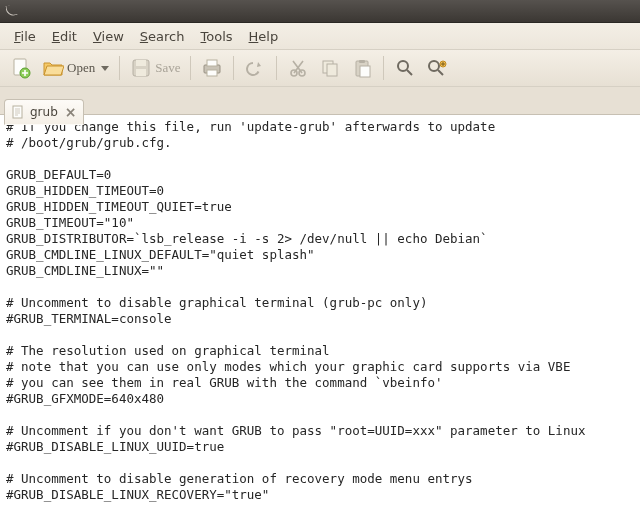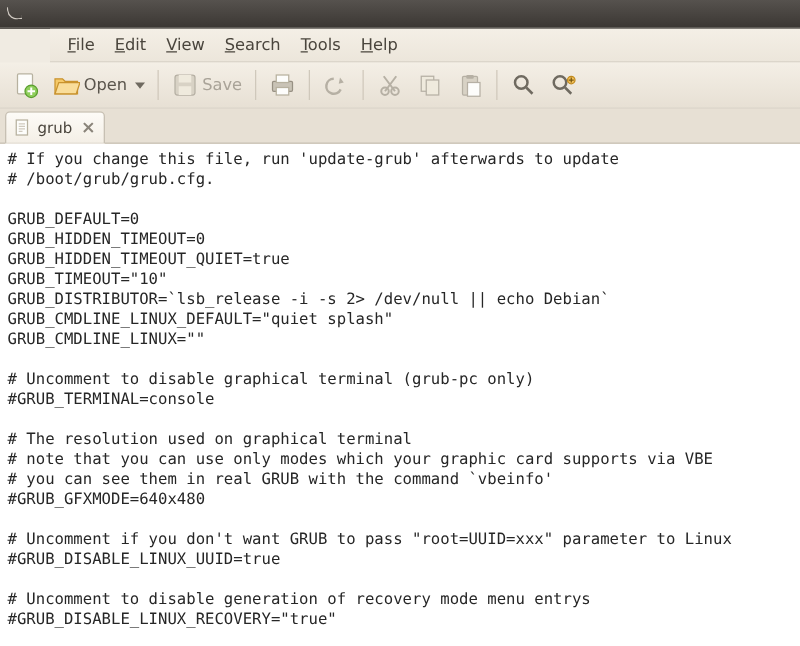--- a/index.html
+++ b/index.html
@@ -32,21 +32,20 @@
     transform: rotate(-8deg);
     margin-bottom: 2px;
   }
   .menubar {
     height: 26px;
     background: linear-gradient(to bottom, #f4efe6 0%, #ece6db 100%);
     display: flex;
     align-items: center;
     padding: 0 6px;
     border-bottom: 1px solid #d6d0c4;
-    margin-left: 40px;
   }
   .menubar .menu-item {
     padding: 3px 8px;
     color: #4a453d;
     cursor: default;
   }
   .menubar .menu-item .mn {
     text-decoration: underline;
   }
   .toolbar {
@@ -60,20 +59,21 @@
   }
   .tool-btn {
     display: inline-flex;
     align-items: center;
     height: 28px;
     padding: 0 4px;
     border-radius: 3px;
     color: #5a554c;
     gap: 3px;
     cursor: default;
+    font-family: Liberation Serif, serif;
   }
   .tool-btn.disabled { color: #a9a398; }
   .tool-btn .ic { width: 22px; height: 22px; display:inline-flex; align-items:center; justify-content:center; }
   .tool-sep {
     width: 1px;
     height: 24px;
     background: #cfc8bb;
     margin: 0 4px;
   }
   .caret {
@@ -99,21 +99,21 @@
     height: 24px;
     background: linear-gradient(to bottom, #fdfbf7 0%, #f4efe6 100%);
     border: 1px solid #c7c0b3;
     border-bottom: 1px solid #fdfbf7;
     border-radius: 4px 4px 0 0;
     padding: 0 6px 0 6px;
     font-size: 12px;
     color: #4a453d;
     gap: 5px;
     position: relative;
-    top: 1px;
+    top: 11px;
   }
   .tab .doc-ic { width: 14px; height: 14px; }
   .tab .close {
     font-size: 14px;
     color: #8a847a;
     font-weight: bold;
     margin-left: 2px;
   }
   .editor {
     background: #ffffff;

